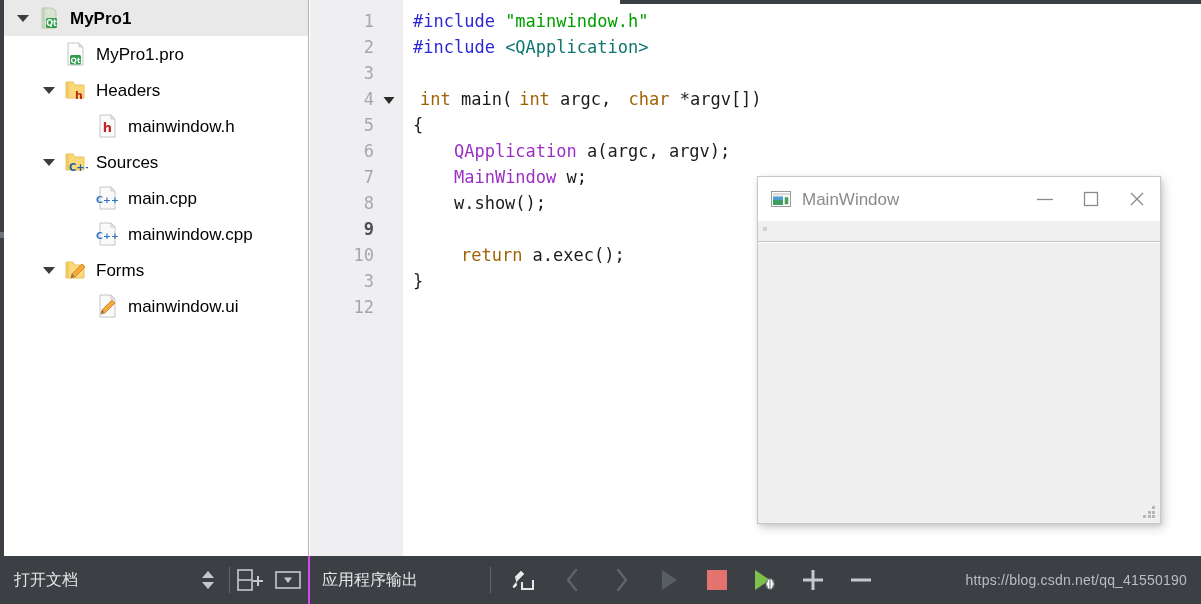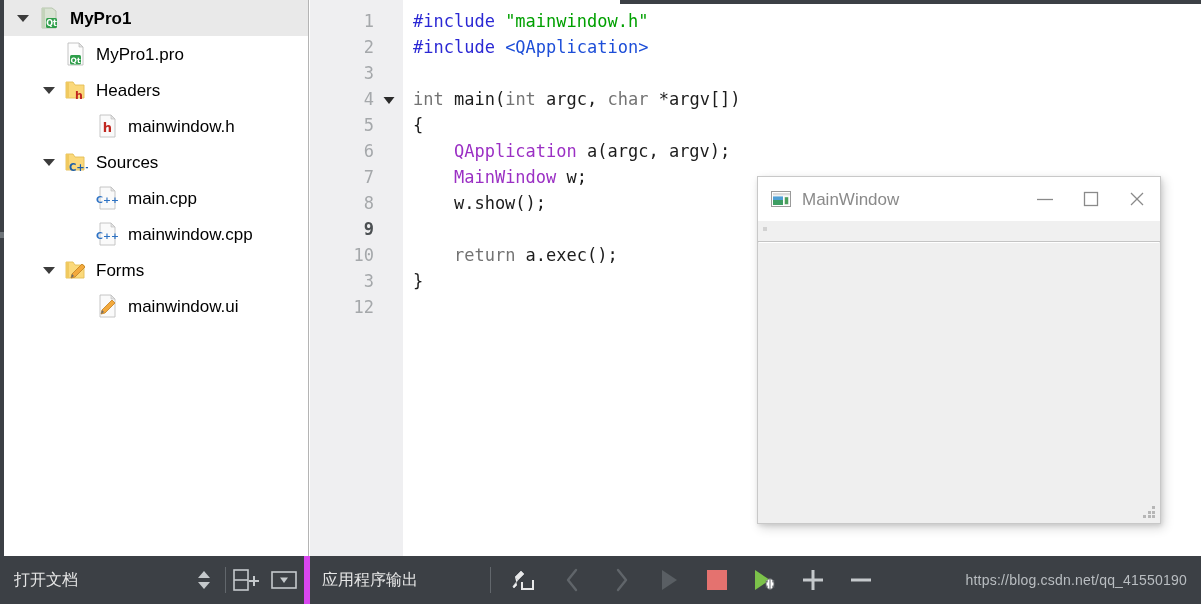--- a/index.html
+++ b/index.html
@@ -109,22 +109,22 @@
     line-height: 26px;
     text-align: center;
   }
   .code-text {
     position: absolute;
     left: 103px;
     line-height: 26px;
   }
   .tok-pre   { color: #2b28d4; }
   .tok-str   { color: #00a000; }
-  .tok-inc   { color: #1d4ed8; }
-  .tok-kw    { color: #737373; }
+  .tok-inc   { color: #0f766e; }
+  .tok-kw    { color: #a16207; margin-left: 7px; }
   .tok-type  { color: #9b30c4; }
   .tok-plain { color: #1c1c1c; }
 
   
   .mainwindow {
     position: absolute;
     left: 757px; top: 176px;
     width: 404px; height: 348px;
     background: #efefef;
     border: 1px solid #c8c8c8;
@@ -188,21 +188,21 @@
   
   .bottom-strip {
     position: absolute; left: 0; top: 556px;
     width: 1201px; height: 48px;
     background: #3c4045;
   }
   .docs-bar {
     position: absolute; left: 0; top: 0;
     width: 310px; height: 48px;
     display: flex; align-items: center;
-    border-right: 6px solid #d946ef;
+    border-right: 2px solid #d946ef;
     box-sizing: border-box;
   }
   .docs-label {
     margin-left: 14px;
     font-size: 16px;
     color: #e6e6e6;
     flex: 1 1 auto;
     line-height: 1;
   }
   .docs-btn {

